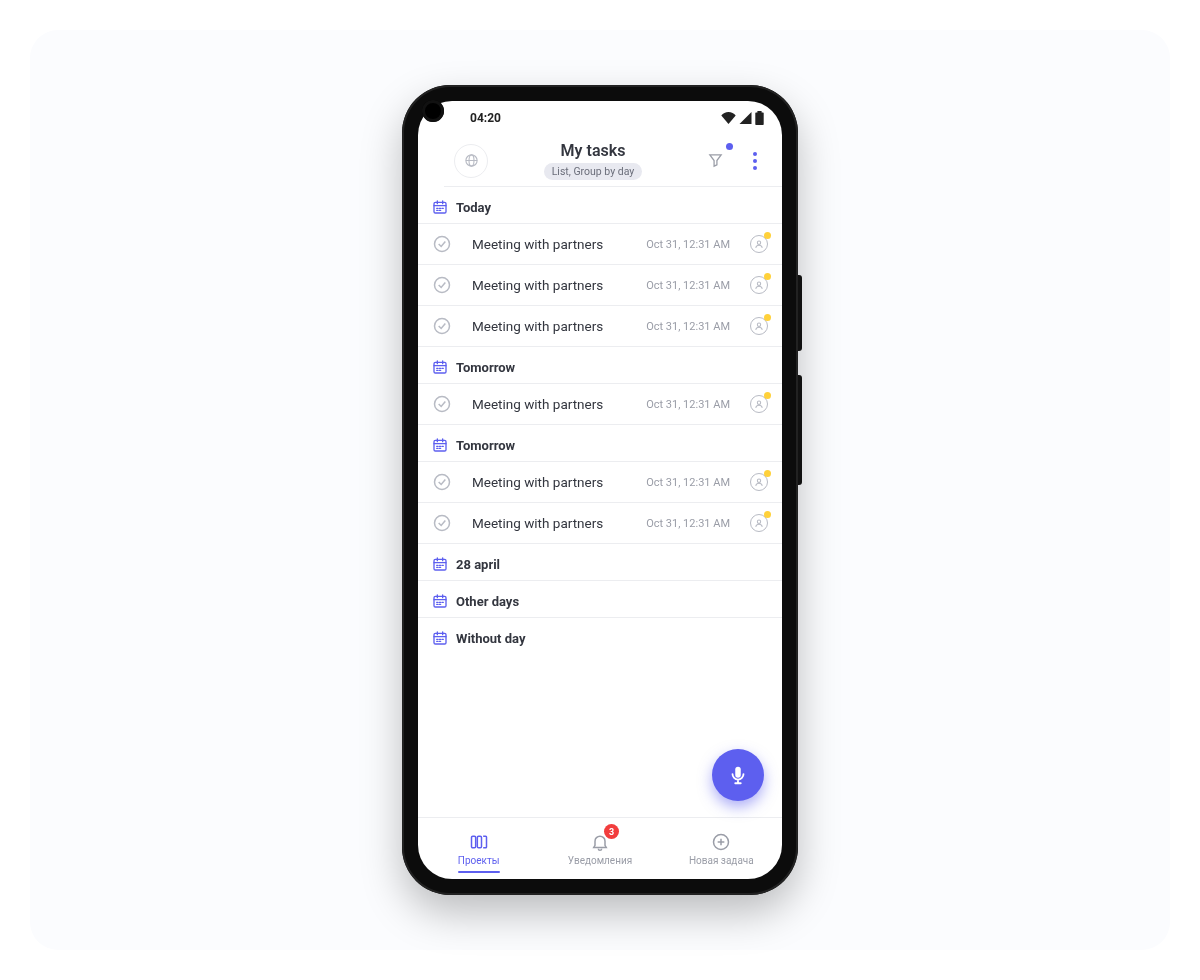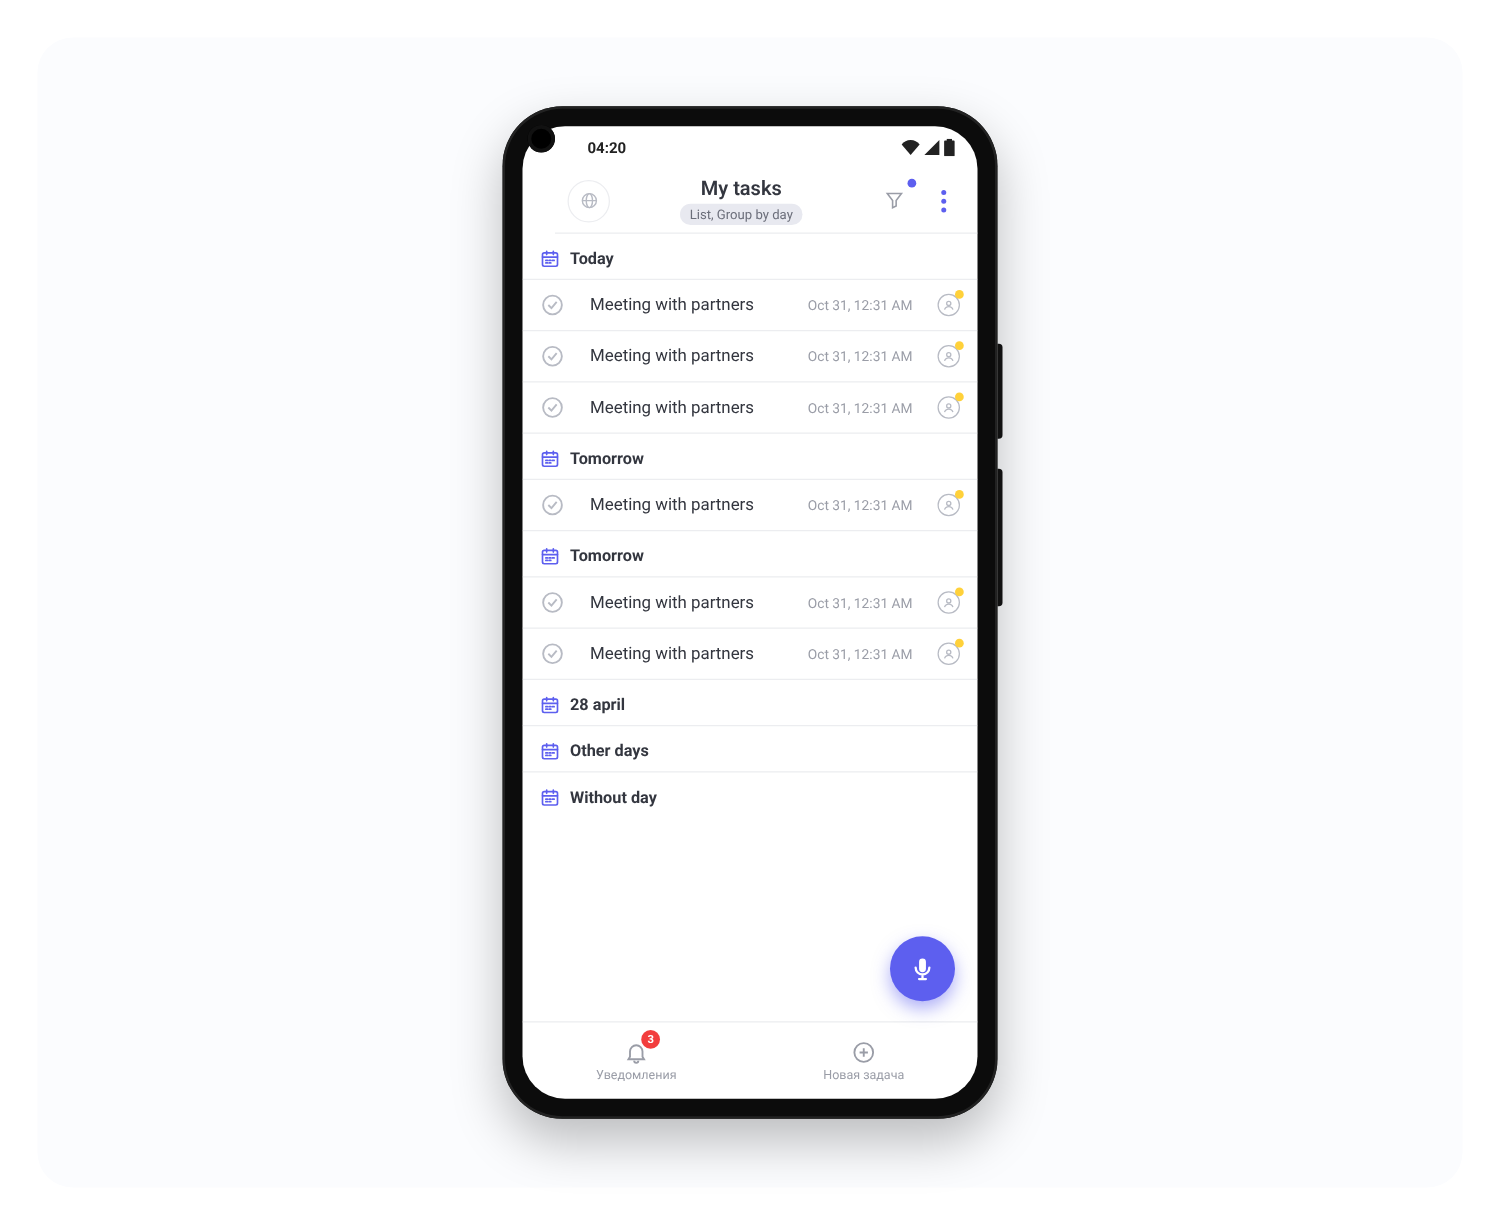--- a/index.html
+++ b/index.html
@@ -334,20 +334,28 @@
         </div>
 
       <div class="fab">
         <svg width="22" height="22" viewBox="0 0 24 24" fill="none" stroke="#fff" stroke-width="2" stroke-linecap="round">
             <rect x="9" y="3" width="6" height="12" rx="3" fill="#fff" stroke="none"></rect>
             <path d="M6 11a6 6 0 0 0 12 0M12 17v4M9 21h6"></path>
           </svg>
       </div>
 
       <div class="bottom-nav">
+        <div class="nav-item active">
+          <svg class="nav-ico" viewBox="0 0 24 24" fill="none" stroke="currentColor" stroke-width="1.8">
+              <rect x="3" y="5" width="5" height="14" rx="1.5"></rect>
+              <rect x="10" y="5" width="5" height="14" rx="1.5"></rect>
+              <path d="M17 5h3a1 1 0 0 1 1 1v12a1 1 0 0 1-1 1h-3"></path>
+            </svg>
+          <span>Проекты</span>
+        </div>
         <div class="nav-item">
           <svg class="nav-ico" viewBox="0 0 24 24" fill="none" stroke="currentColor" stroke-width="1.8">
               <path d="M6 16V11a6 6 0 1 1 12 0v5l1.5 2.5H4.5zM10 20a2 2 0 0 0 4 0"></path>
             </svg>
           <span class="badge">3</span>
           <span>Уведомления</span>
         </div>
         <div class="nav-item">
           <svg class="nav-ico" viewBox="0 0 24 24" fill="none" stroke="currentColor" stroke-width="1.8">
               <circle cx="12" cy="12" r="9"></circle>

